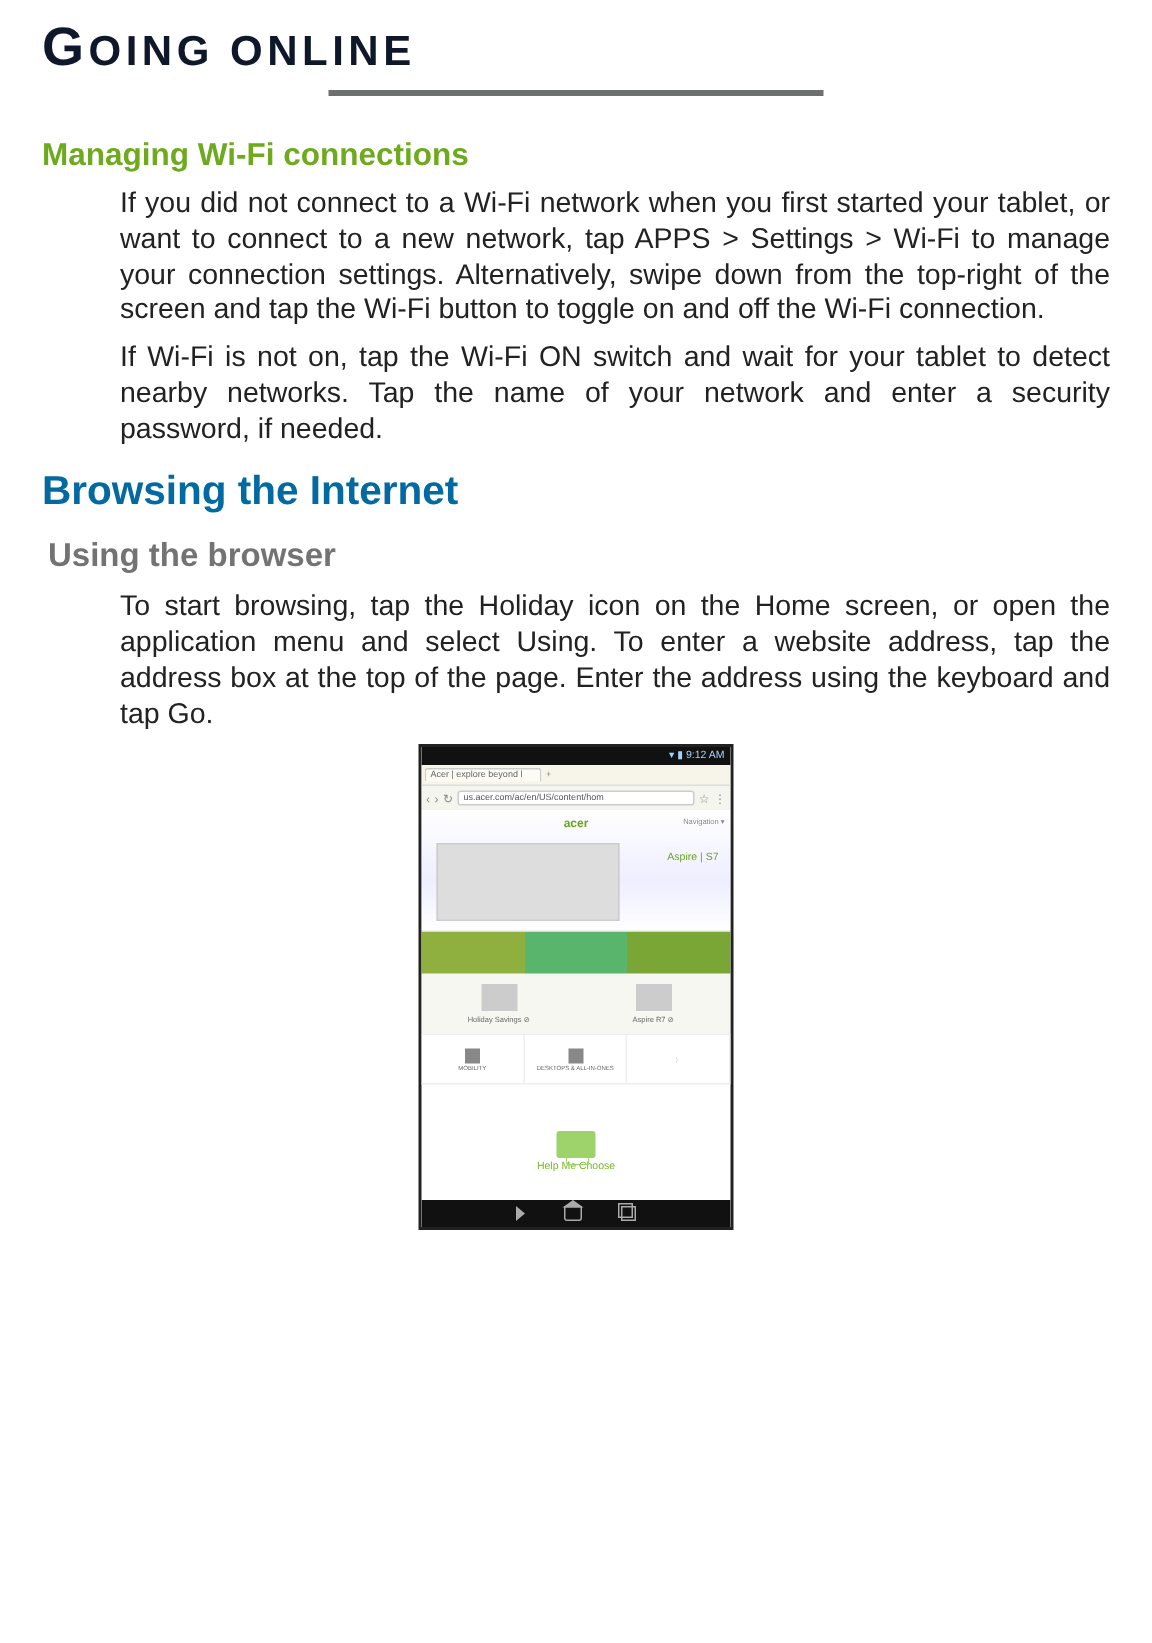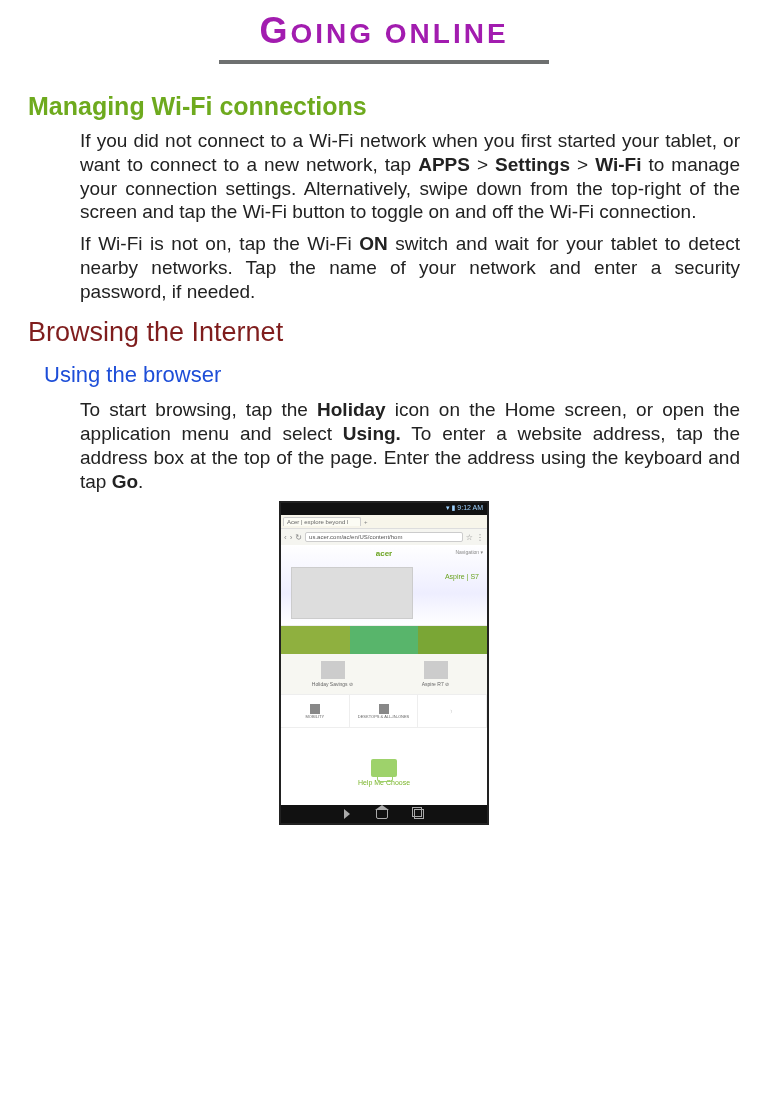--- a/index.html
+++ b/index.html
@@ -14,63 +14,63 @@
     padding: 10px 28px 20px 28px;
     box-sizing: border-box;
   }
   .header-line {
     font-size: 10px;
     font-style: italic;
     color: #555;
     margin-bottom: 20px;
   }
   .chapter-title {
-    text-align: center;
-    color: #a21caf;
+    text-align: left;
+    color: #0f172a;
     font-weight: bold;
     letter-spacing: 3px;
     font-size: 28px;
     margin-bottom: 8px;
   }
   .chapter-title .big {
     font-size: 36px;
   }
   .hr-bar {
     width: 330px;
     height: 4px;
     background: #6e7070;
     margin: 0 auto 28px auto;
   }
   .h1 {
     color: #6eaa1e;
-    font-size: 25px;
+    font-size: 21px;
     font-weight: bold;
     margin: 10px 0 8px 0;
   }
   .h1b {
-    color: #7f1d1d;
+    color: #0369a1;
     font-size: 27px;
-    font-weight: normal;
+    font-weight: bold;
     margin: 14px 0 8px 0;
   }
   .h2 {
-    color: #1d4ed8;
+    color: #737373;
     font-size: 22px;
-    font-weight: normal;
-    margin: 14px 0 10px 16px;
+    font-weight: bold;
+    margin: 14px 0 10px 4px;
   }
   .body-text {
     font-size: 19px;
     line-height: 1.25;
     margin: 0 0 8px 0;
     text-align: justify;
     padding-left: 52px;
   }
   .body-text b {
-    font-weight: bold;
+    font-weight: normal;
   }
   .screenshot-wrap {
     text-align: center;
     margin-top: 8px;
   }
   .tablet {
     display: inline-block;
     width: 206px;
     height: 320px;
     border: 2px solid #222;

